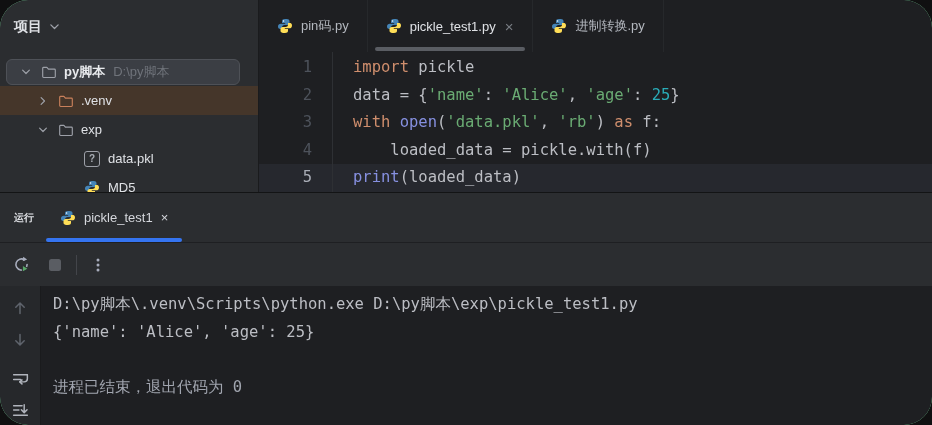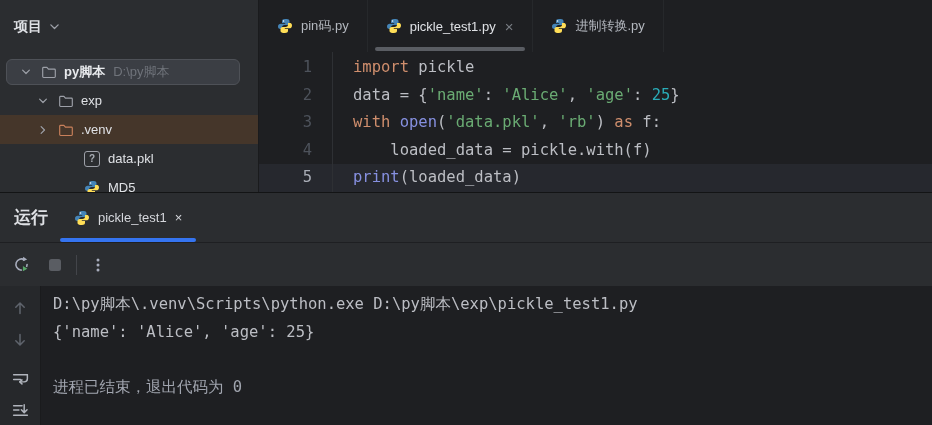--- a/index.html
+++ b/index.html
@@ -1,17 +1,17 @@
 <!DOCTYPE html>
 <html><head>
 <meta charset="utf-8">
 <style>
   html,body{margin:0;padding:0;background:#101011;}
   .app{position:relative;width:932px;height:425px;background:#86efac;overflow:hidden;
-       font-family:"Liberation Sans",sans-serif;color:#DFE1E5;-webkit-font-smoothing:antialiased;}
+       font-family:"Liberation Sans",sans-serif;color:#DFE1E5;border-radius:28px;-webkit-font-smoothing:antialiased;}
   
   .project-panel{position:absolute;left:0;top:0;width:258px;height:192px;background:#2B2D30;border-right:1px solid #1A1B1D;}
   .panel-header{display:flex;align-items:center;gap:6px;padding:13px 0 0 14px;height:27px;cursor:pointer;}
   .panel-title{font-size:14px;font-weight:bold;color:#DFE1E5;}
   .tree{position:absolute;top:57px;left:0;right:0;bottom:0;overflow:hidden;font-size:13px;}
   .tree-row{position:relative;height:29px;display:flex;align-items:center;box-sizing:border-box;cursor:pointer;}
   .tree-row .chev{width:12px;height:12px;margin-right:9px;flex:0 0 auto;color:#9DA0A8;}
   .tree-row .tree-icon{width:16px;height:16px;margin-right:7px;flex:0 0 auto;}
   .row-root{padding-left:20px;}
   .row-root .sel-rect{position:absolute;left:6px;right:18px;top:1.5px;bottom:1.5px;background:#3B3E44;border:1px solid #4E5157;border-radius:6px;}
@@ -39,21 +39,21 @@
   .gutter-sep{position:absolute;left:73px;top:0;bottom:0;width:1px;background:#2E3034;}
   .code-line{display:flex;height:27.5px;line-height:27.5px;white-space:pre;}
   .code-line.active{background:#26282E;}
   .code-line .ln{width:73px;box-sizing:border-box;padding-right:20px;text-align:right;color:#4D525B;flex:0 0 auto;}
   .code-line.active .ln{color:#A9ADB6;}
   .code-line .code{padding-left:21px;color:#BCBEC4;}
   .tok-d{color:#BCBEC4;} .tok-k{color:#CF8E6D;} .tok-s{color:#6AAB73;} .tok-n{color:#2AACB8;} .tok-b{color:#8690E0;}
   
   .run-panel{position:absolute;left:0;top:192px;width:932px;height:233px;border-top:1px solid #131415;box-sizing:border-box;}
   .run-header{position:relative;height:49px;background:#2B2D30;display:flex;align-items:center;}
-  .run-title{font-size:17px;font-weight:bold;margin-left:14px;color:#DFE1E5;}
+  .run-title{font-size:10px;font-weight:bold;margin-left:14px;color:#DFE1E5;}
   .run-tab{position:relative;height:100%;display:flex;align-items:center;gap:8px;margin-left:10px;padding:0 16px;font-size:13px;color:#D5D7DC;cursor:pointer;}
   .run-tab::after{content:"";position:absolute;left:2px;right:2px;bottom:0;height:4px;border-radius:2px;background:#3574F0;}
   .run-toolbar{height:44px;background:#2B2D30;border-top:1px solid #1E1F22;display:flex;align-items:center;padding-left:8px;box-sizing:border-box;}
   .tool-btn{width:26px;height:26px;display:flex;align-items:center;justify-content:center;border-radius:4px;cursor:pointer;flex:0 0 auto;}
   .tool-btn+.tool-btn{margin-left:8px;}
   .v-sep{width:1px;height:20px;background:#43454A;margin:0 8px;}
   .run-body{display:flex;height:139px;}
   .console-gutter{width:41px;background:#26282B;border-right:1px solid #1A1B1D;box-sizing:border-box;
        display:flex;flex-direction:column;align-items:center;padding-top:10px;}
   .gut-btn{width:24px;height:24px;display:flex;align-items:center;justify-content:center;border-radius:4px;cursor:pointer;}
@@ -83,38 +83,38 @@
         <svg class="chev" viewBox="0 0 16 16">
           <polyline points="3.5,5.5 8,10 12.5,5.5" fill="none" stroke="#9DA0A8" stroke-width="1.6" stroke-linecap="round" stroke-linejoin="round"></polyline>
         </svg>
         <svg class="tree-icon folder-gray" viewBox="0 0 16 16">
           <path d="M1.7 4.2c0-.5.4-.9.9-.9h3.3l1.5 1.8h6c.5 0 .9.4.9.9v6.6c0 .5-.4.9-.9.9H2.6c-.5 0-.9-.4-.9-.9z" fill="none" stroke="currentColor" stroke-width="1.15" stroke-linejoin="round"></path>
         </svg>
         <span class="root-name">py脚本</span>
         <span class="root-path">D:\py脚本</span>
       </div>
 
+      <div class="tree-row row-venv">
+        <svg class="chev" viewBox="0 0 16 16">
+          <polyline points="5.5,3.5 10,8 5.5,12.5" fill="none" stroke="#9DA0A8" stroke-width="1.6" stroke-linecap="round" stroke-linejoin="round"></polyline>
+        </svg>
+        <svg class="tree-icon folder-brown" viewBox="0 0 16 16">
+          <path d="M1.7 4.2c0-.5.4-.9.9-.9h3.3l1.5 1.8h6c.5 0 .9.4.9.9v6.6c0 .5-.4.9-.9.9H2.6c-.5 0-.9-.4-.9-.9z" fill="none" stroke="currentColor" stroke-width="1.15" stroke-linejoin="round"></path>
+        </svg>
+        <span>.venv</span>
+      </div>
+
       <div class="tree-row row-exp">
         <svg class="chev" viewBox="0 0 16 16">
           <polyline points="3.5,5.5 8,10 12.5,5.5" fill="none" stroke="#9DA0A8" stroke-width="1.6" stroke-linecap="round" stroke-linejoin="round"></polyline>
         </svg>
         <svg class="tree-icon folder-gray" viewBox="0 0 16 16">
           <path d="M1.7 4.2c0-.5.4-.9.9-.9h3.3l1.5 1.8h6c.5 0 .9.4.9.9v6.6c0 .5-.4.9-.9.9H2.6c-.5 0-.9-.4-.9-.9z" fill="none" stroke="currentColor" stroke-width="1.15" stroke-linejoin="round"></path>
         </svg>
         <span>exp</span>
-      </div>
-
-      <div class="tree-row row-venv">
-        <svg class="chev" viewBox="0 0 16 16">
-          <polyline points="5.5,3.5 10,8 5.5,12.5" fill="none" stroke="#9DA0A8" stroke-width="1.6" stroke-linecap="round" stroke-linejoin="round"></polyline>
-        </svg>
-        <svg class="tree-icon folder-brown" viewBox="0 0 16 16">
-          <path d="M1.7 4.2c0-.5.4-.9.9-.9h3.3l1.5 1.8h6c.5 0 .9.4.9.9v6.6c0 .5-.4.9-.9.9H2.6c-.5 0-.9-.4-.9-.9z" fill="none" stroke="currentColor" stroke-width="1.15" stroke-linejoin="round"></path>
-        </svg>
-        <span>.venv</span>
       </div>
 
       <div class="tree-row row-file">
         <span class="unknown-icon">?</span>
         <span>data.pkl</span>
       </div>
 
       <div class="tree-row row-file">
         <svg class="py-icon" style="margin-right:8px" viewBox="0 0 16 16">
           <path d="M8 1C6.1 1 5 1.8 5 3.2V5h3.2v.7H3.7C2.3 5.7 1 6.6 1 8.6S2.2 11 3.5 11H5V9.3C5 8 6.2 7 7.5 7h3C11.6 7 12.5 6 12.5 4.9V3.2C12.5 1.9 11.3 1 9.9 1z" fill="#4584b6"></path>

